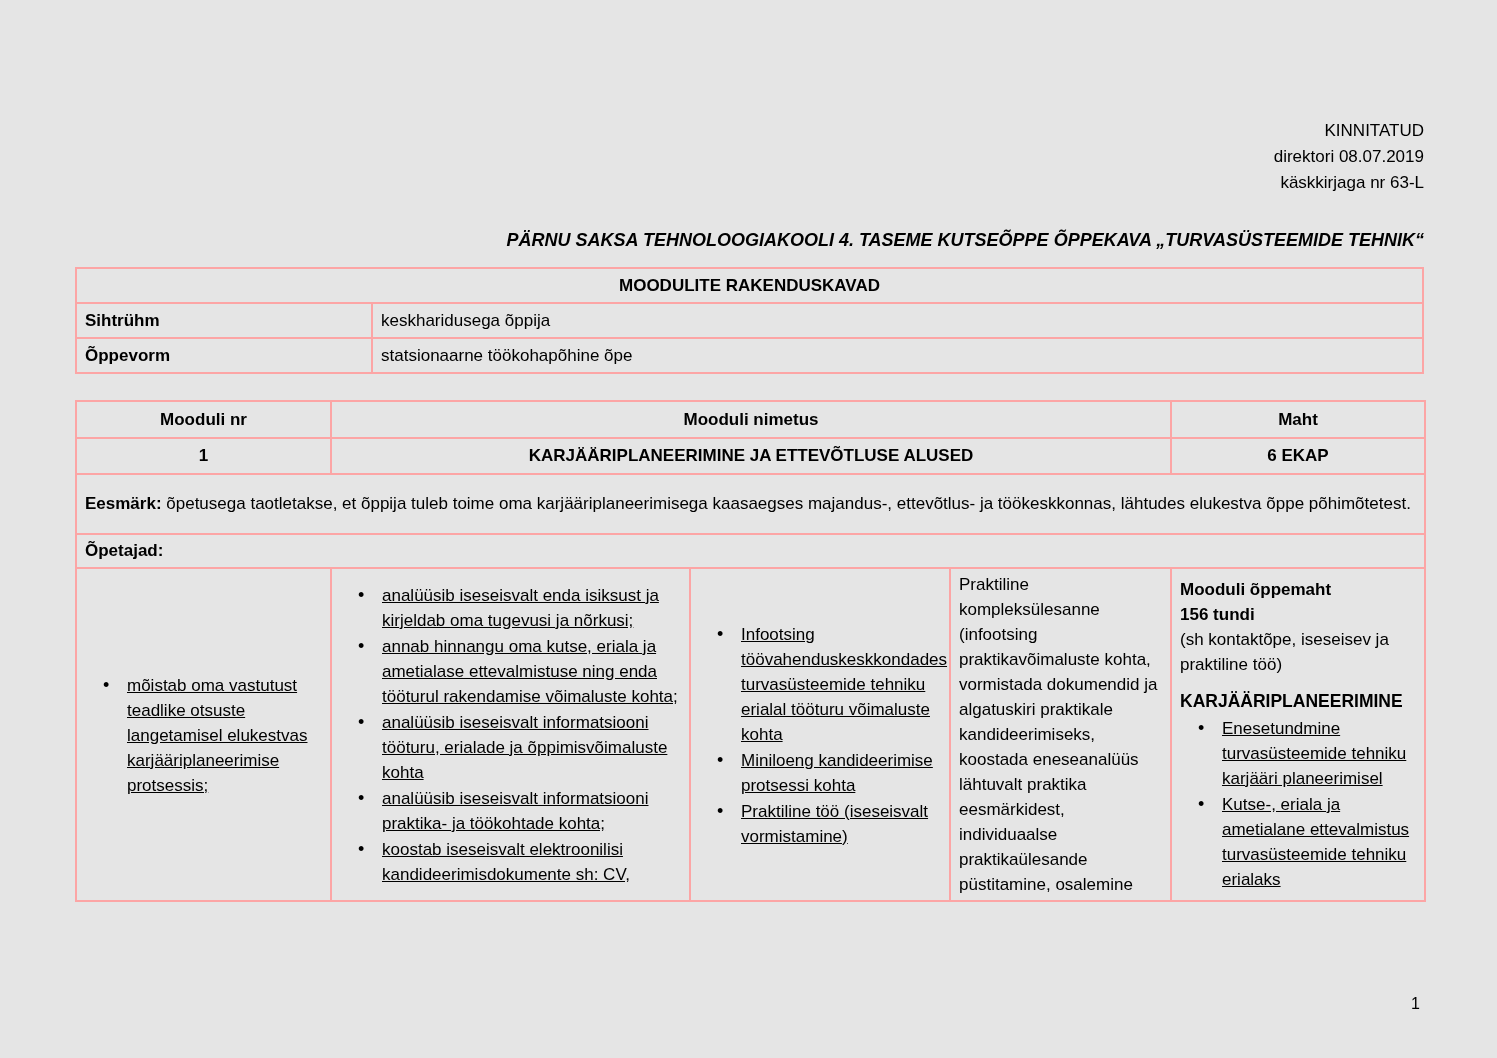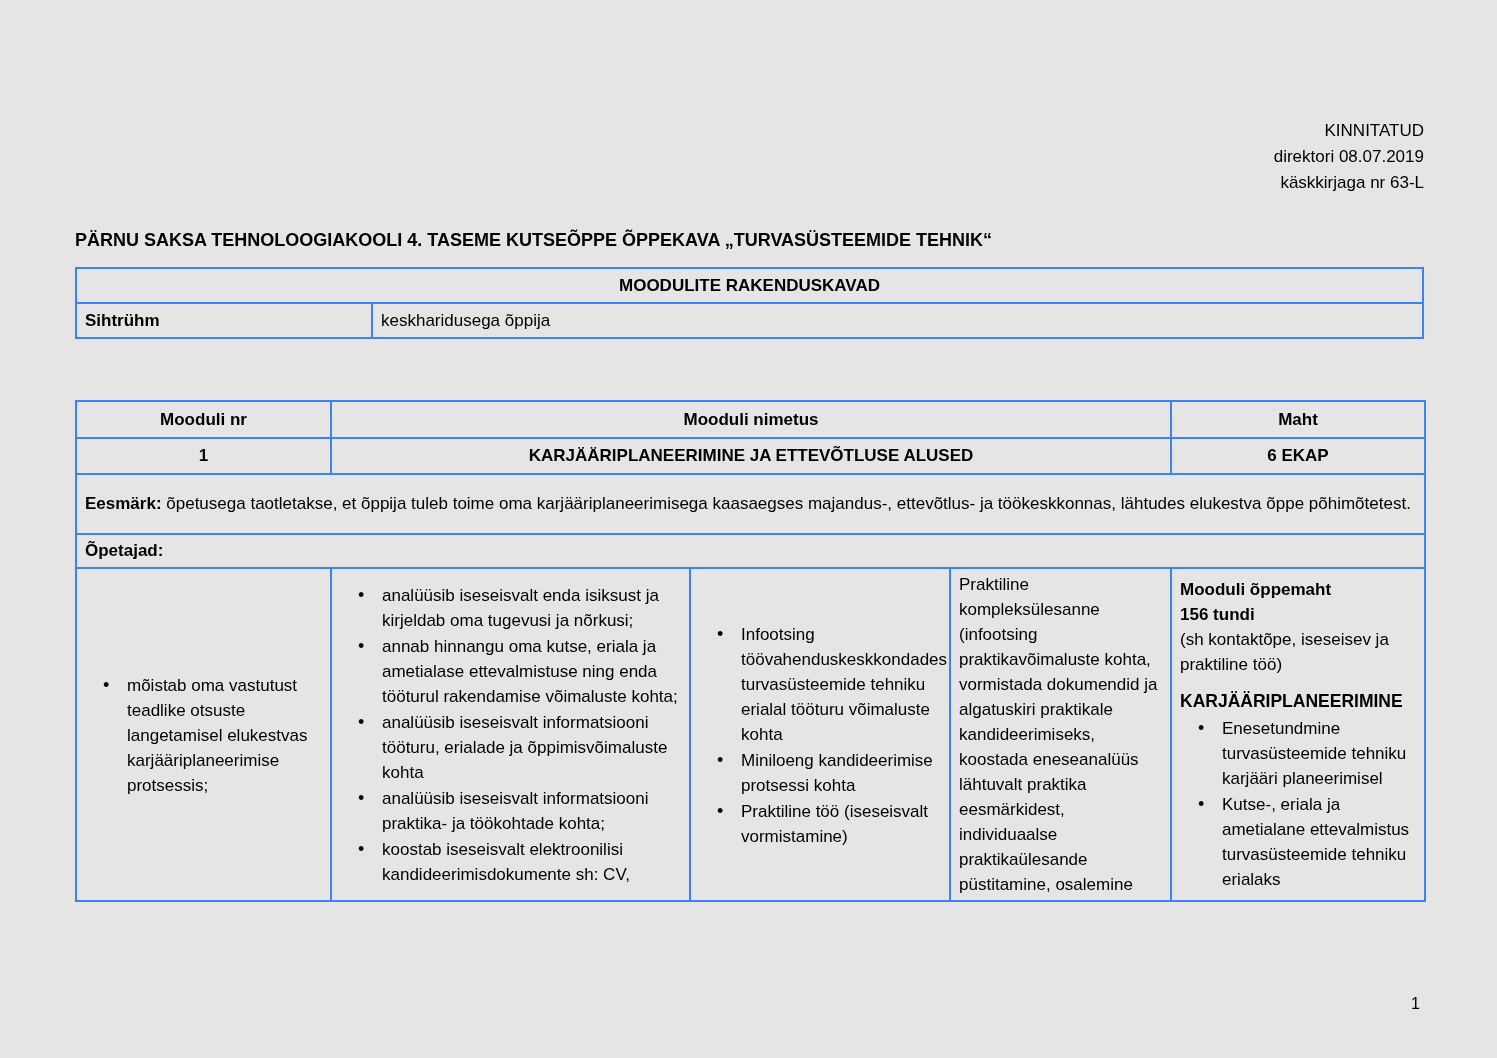--- a/index.html
+++ b/index.html
@@ -20,34 +20,35 @@
     right: 73px;
     text-align: right;
     line-height: 26px;
     font-size: 17px;
   }
   .doc-title {
     position: absolute;
     top: 230px;
     left: 75px;
     width: 1349px;
-    text-align: left;
+    text-align: right;
     font-weight: bold;
     font-size: 18px;
+    font-style: italic;
   }
   table.tbl {
     position: absolute;
     left: 75px;
     border-collapse: collapse;
     table-layout: fixed;
     width: 1349px;
     font-size: 17px;
   }
   table.tbl td {
-    border: 2px solid #3b82f6;
+    border: 2px solid #fca5a5;
     padding: 3px 8px;
     vertical-align: middle;
     overflow: hidden;
   }
   .info-tbl { top: 267px; }
   .info-tbl td { height: 35px; }
   .main-tbl { top: 400px; }
   .th-center { text-align: center; font-weight: bold; }
   .lbl { font-weight: bold; border-radius: 10px; }
   .b { font-weight: bold; }
@@ -63,20 +64,21 @@
   .r-body td {
     height: 326px;
     vertical-align: top;
     line-height: 25px;
     padding-top: 4px;
   }
   .r-body ul {
     list-style: none;
     margin: 2px 0 0 0;
     padding: 0 0 0 42px;
+    text-decoration: underline;
   }
   .r-body li { position: relative; margin-bottom: 1px; }
   .r-body li::before {
     content: "\2022";
     position: absolute;
     left: -24px;
     font-size: 18px;
   }
   .plain { line-height: 25px; }
   .themes-note { margin-bottom: 12px; }
@@ -106,20 +108,24 @@
         <col style="width:296px">
         <col>
       </colgroup>
     <tbody>
       <tr>
         <td colspan="2" class="th-center">MOODULITE RAKENDUSKAVAD</td>
       </tr>
       <tr>
         <td class="lbl">Sihtrühm</td>
         <td>keskharidusega õppija</td>
+      </tr>
+      <tr>
+        <td class="lbl">Õppevorm</td>
+        <td>statsionaarne töökohapõhine õpe</td>
       </tr>
     </tbody>
   </table>
 
   <table class="tbl main-tbl">
     <colgroup>
       <col style="width:255px">
         <col style="width:359px">
         <col style="width:260px">
         <col style="width:221px">

